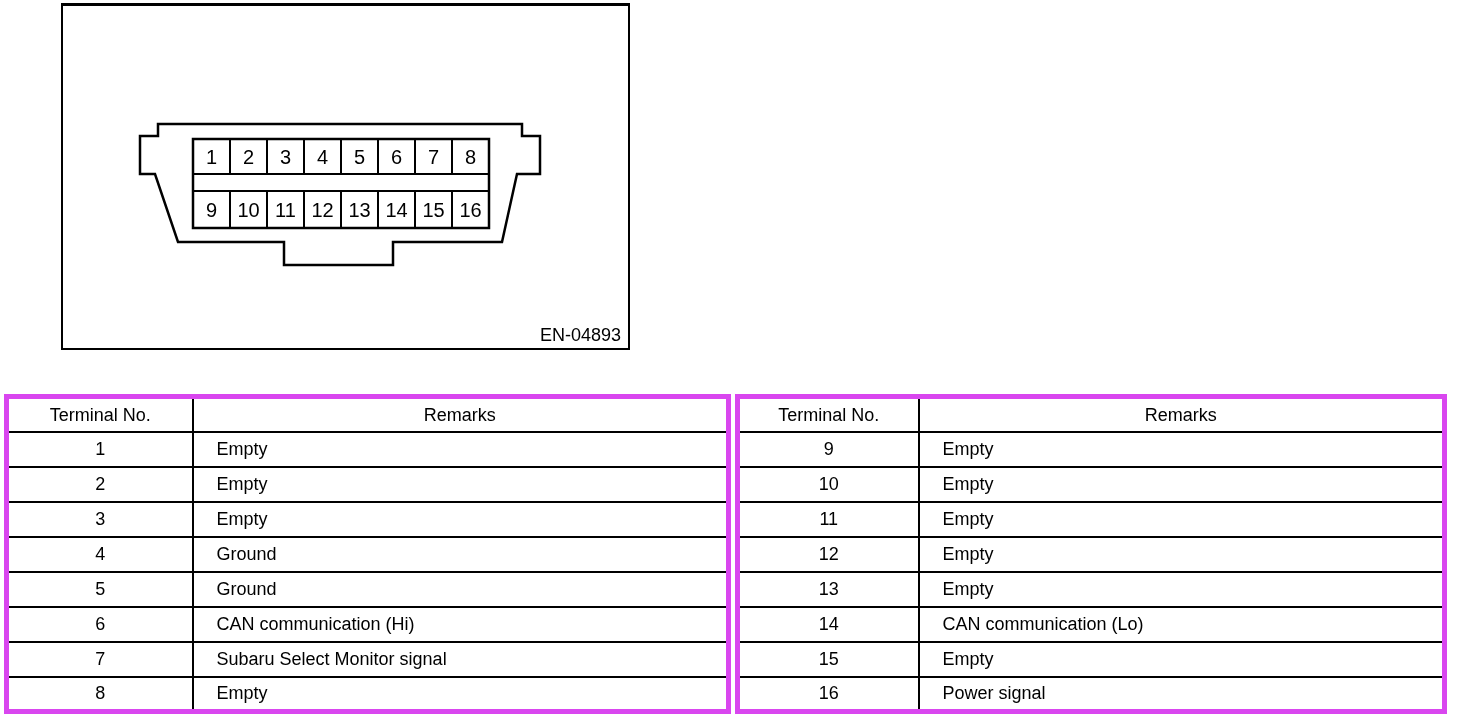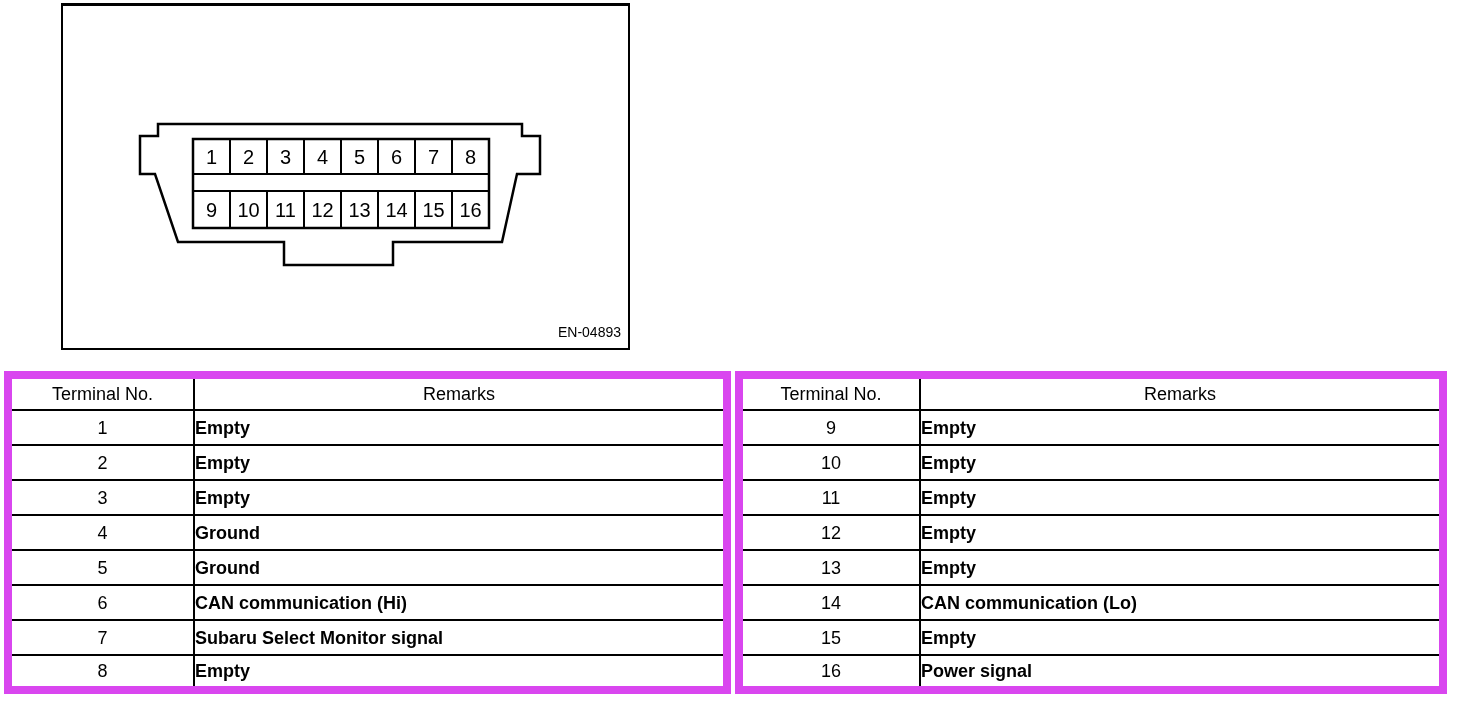--- a/index.html
+++ b/index.html
@@ -17,50 +17,50 @@
     position: absolute;
     left: 61px; top: 3px;
     width: 569px; height: 347px;
     border: 2px solid #000;
     border-top-width: 3px;
     background: #fff;
   }
   .figure-box svg { display: block; width: 100%; height: 100%; }
   .figure-caption {
     position: absolute;
-    right: 7px; bottom: 8px;
-    font-size: 14px;
+    right: 7px; bottom: 2px;
+    font-size: 18px;
     line-height: 1.1;
     letter-spacing: 0px;
   }
 
   
   table.term-table {
     position: absolute;
-    top: 371px;
+    top: 394px;
     border-collapse: collapse;
     table-layout: fixed;
     background: #fff;
-    border: 8px solid #d946ef;
+    border: 5px solid #d946ef;
     font-size: 18px;
   }
   table.term-table.left  { left: 4px;   width: 727px; }
   table.term-table.right { left: 735px; width: 712px; }
   .term-table th, .term-table td {
     border: 2px solid #000;
     height: 35px;
     line-height: 1;
     vertical-align: middle;
     font-weight: normal;
     white-space: nowrap;
     overflow: hidden;
   }
   .term-table th { text-align: center; }
   .term-table td.terminal { text-align: center; }
-  .term-table td.remarks  { text-align: left; padding-left: 0; font-weight: bold; }
+  .term-table td.remarks  { text-align: left; padding-left: 23px; }
 
   .pin-num {
     font-family: "Liberation Sans", sans-serif;
     font-size: 20px;
     fill: #000;
   }
 </style>
 </head>
 <body>
 

